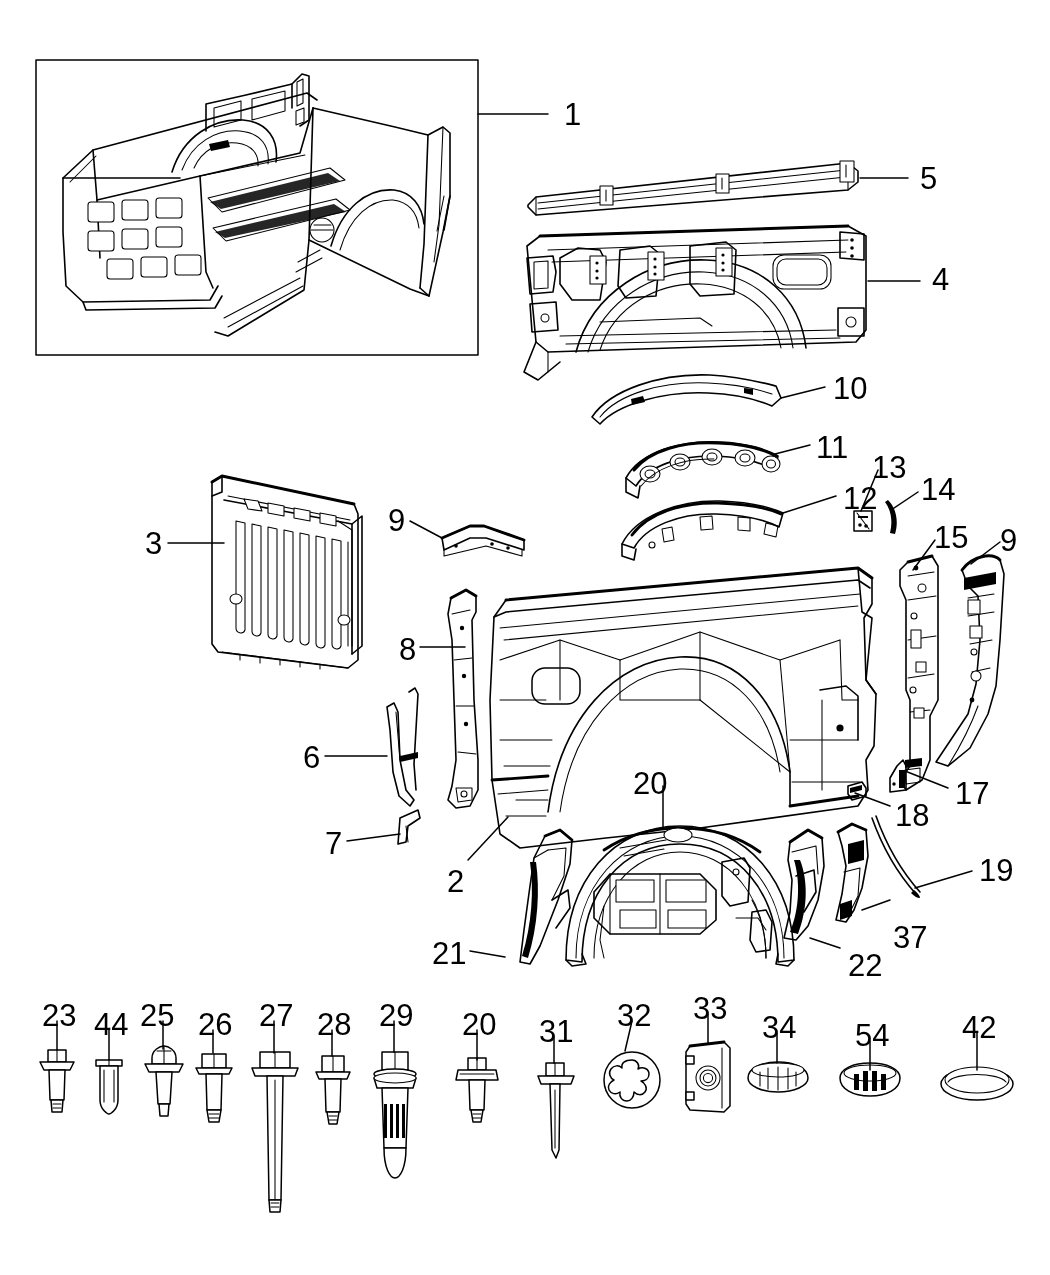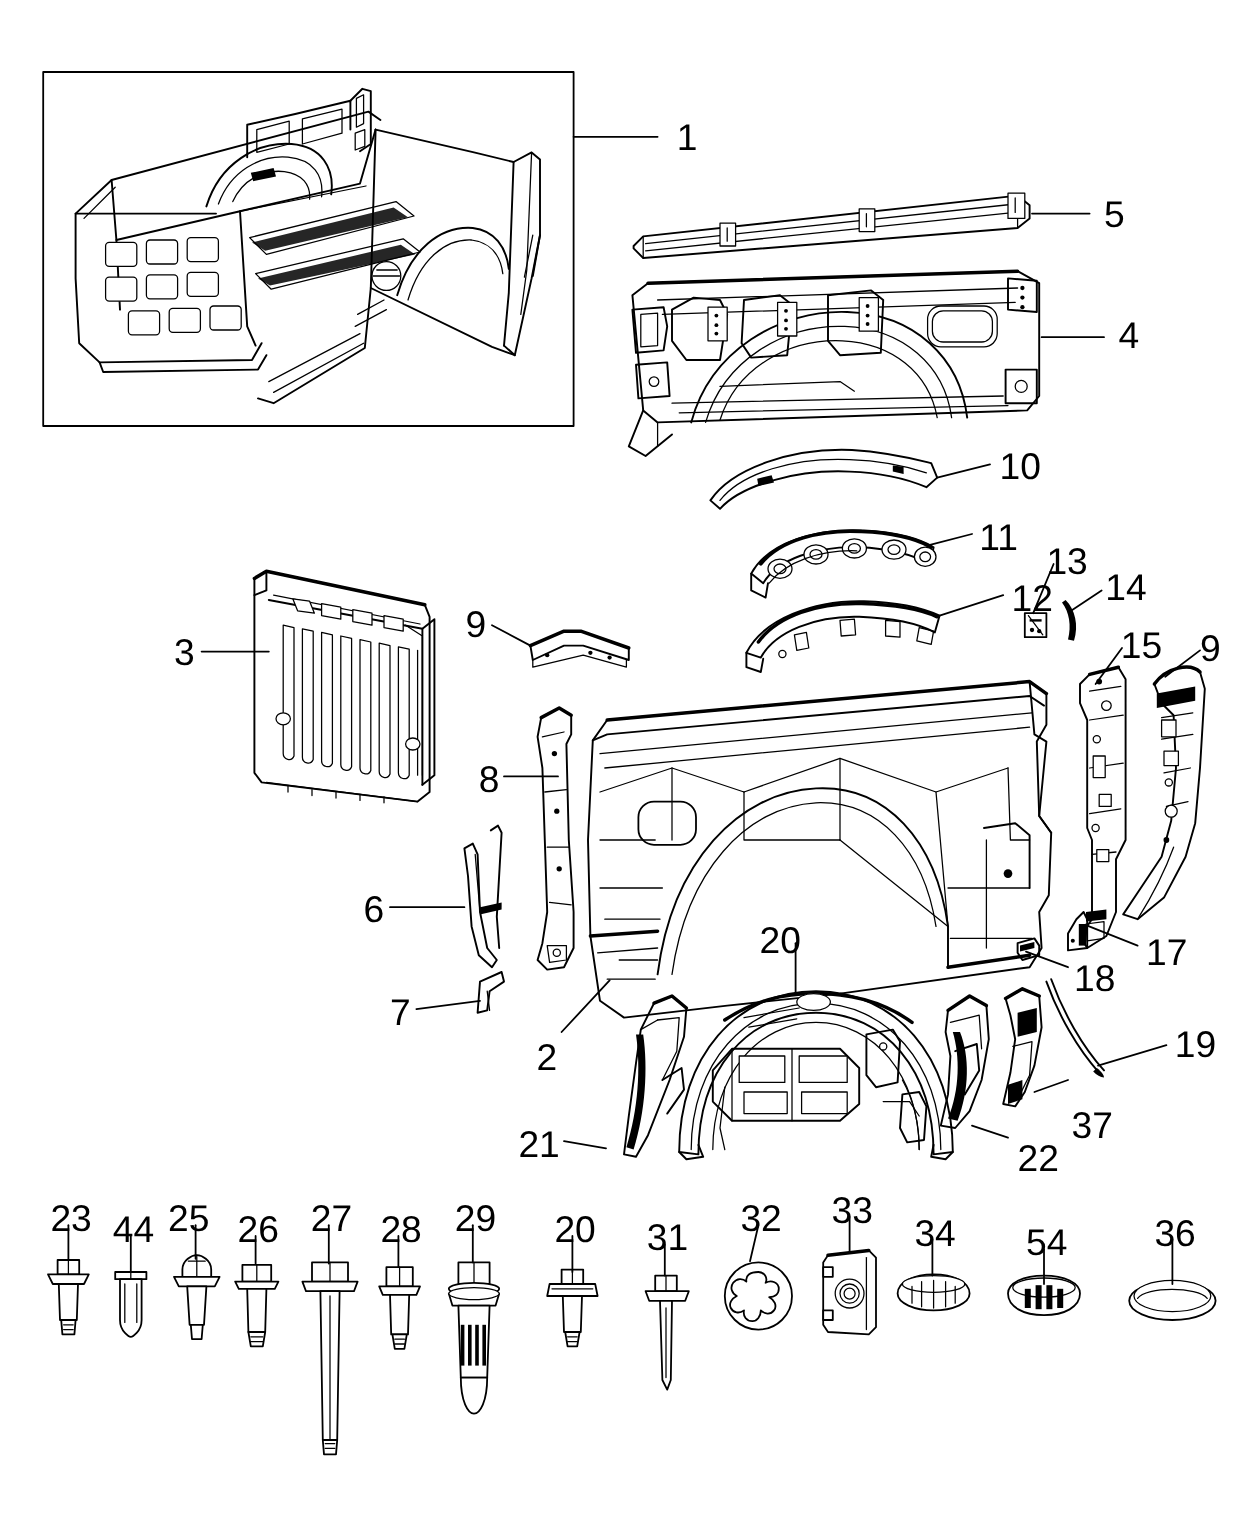--- a/index.html
+++ b/index.html
@@ -622,15 +622,15 @@
   <div class="callout" style="left:198px;top:1009px">26</div>
   <div class="callout" style="left:259px;top:1000px">27</div>
   <div class="callout" style="left:317px;top:1009px">28</div>
   <div class="callout" style="left:379px;top:1000px">29</div>
   <div class="callout" style="left:462px;top:1009px">20</div>
   <div class="callout" style="left:539px;top:1016px">31</div>
   <div class="callout" style="left:617px;top:1000px">32</div>
   <div class="callout" style="left:693px;top:993px">33</div>
   <div class="callout" style="left:762px;top:1012px">34</div>
   <div class="callout" style="left:855px;top:1020px">54</div>
-  <div class="callout" style="left:962px;top:1012px">36</div>
+  <div class="callout" style="left:962px;top:1012px">42</div>
 
 </div>
 
 </body></html>

